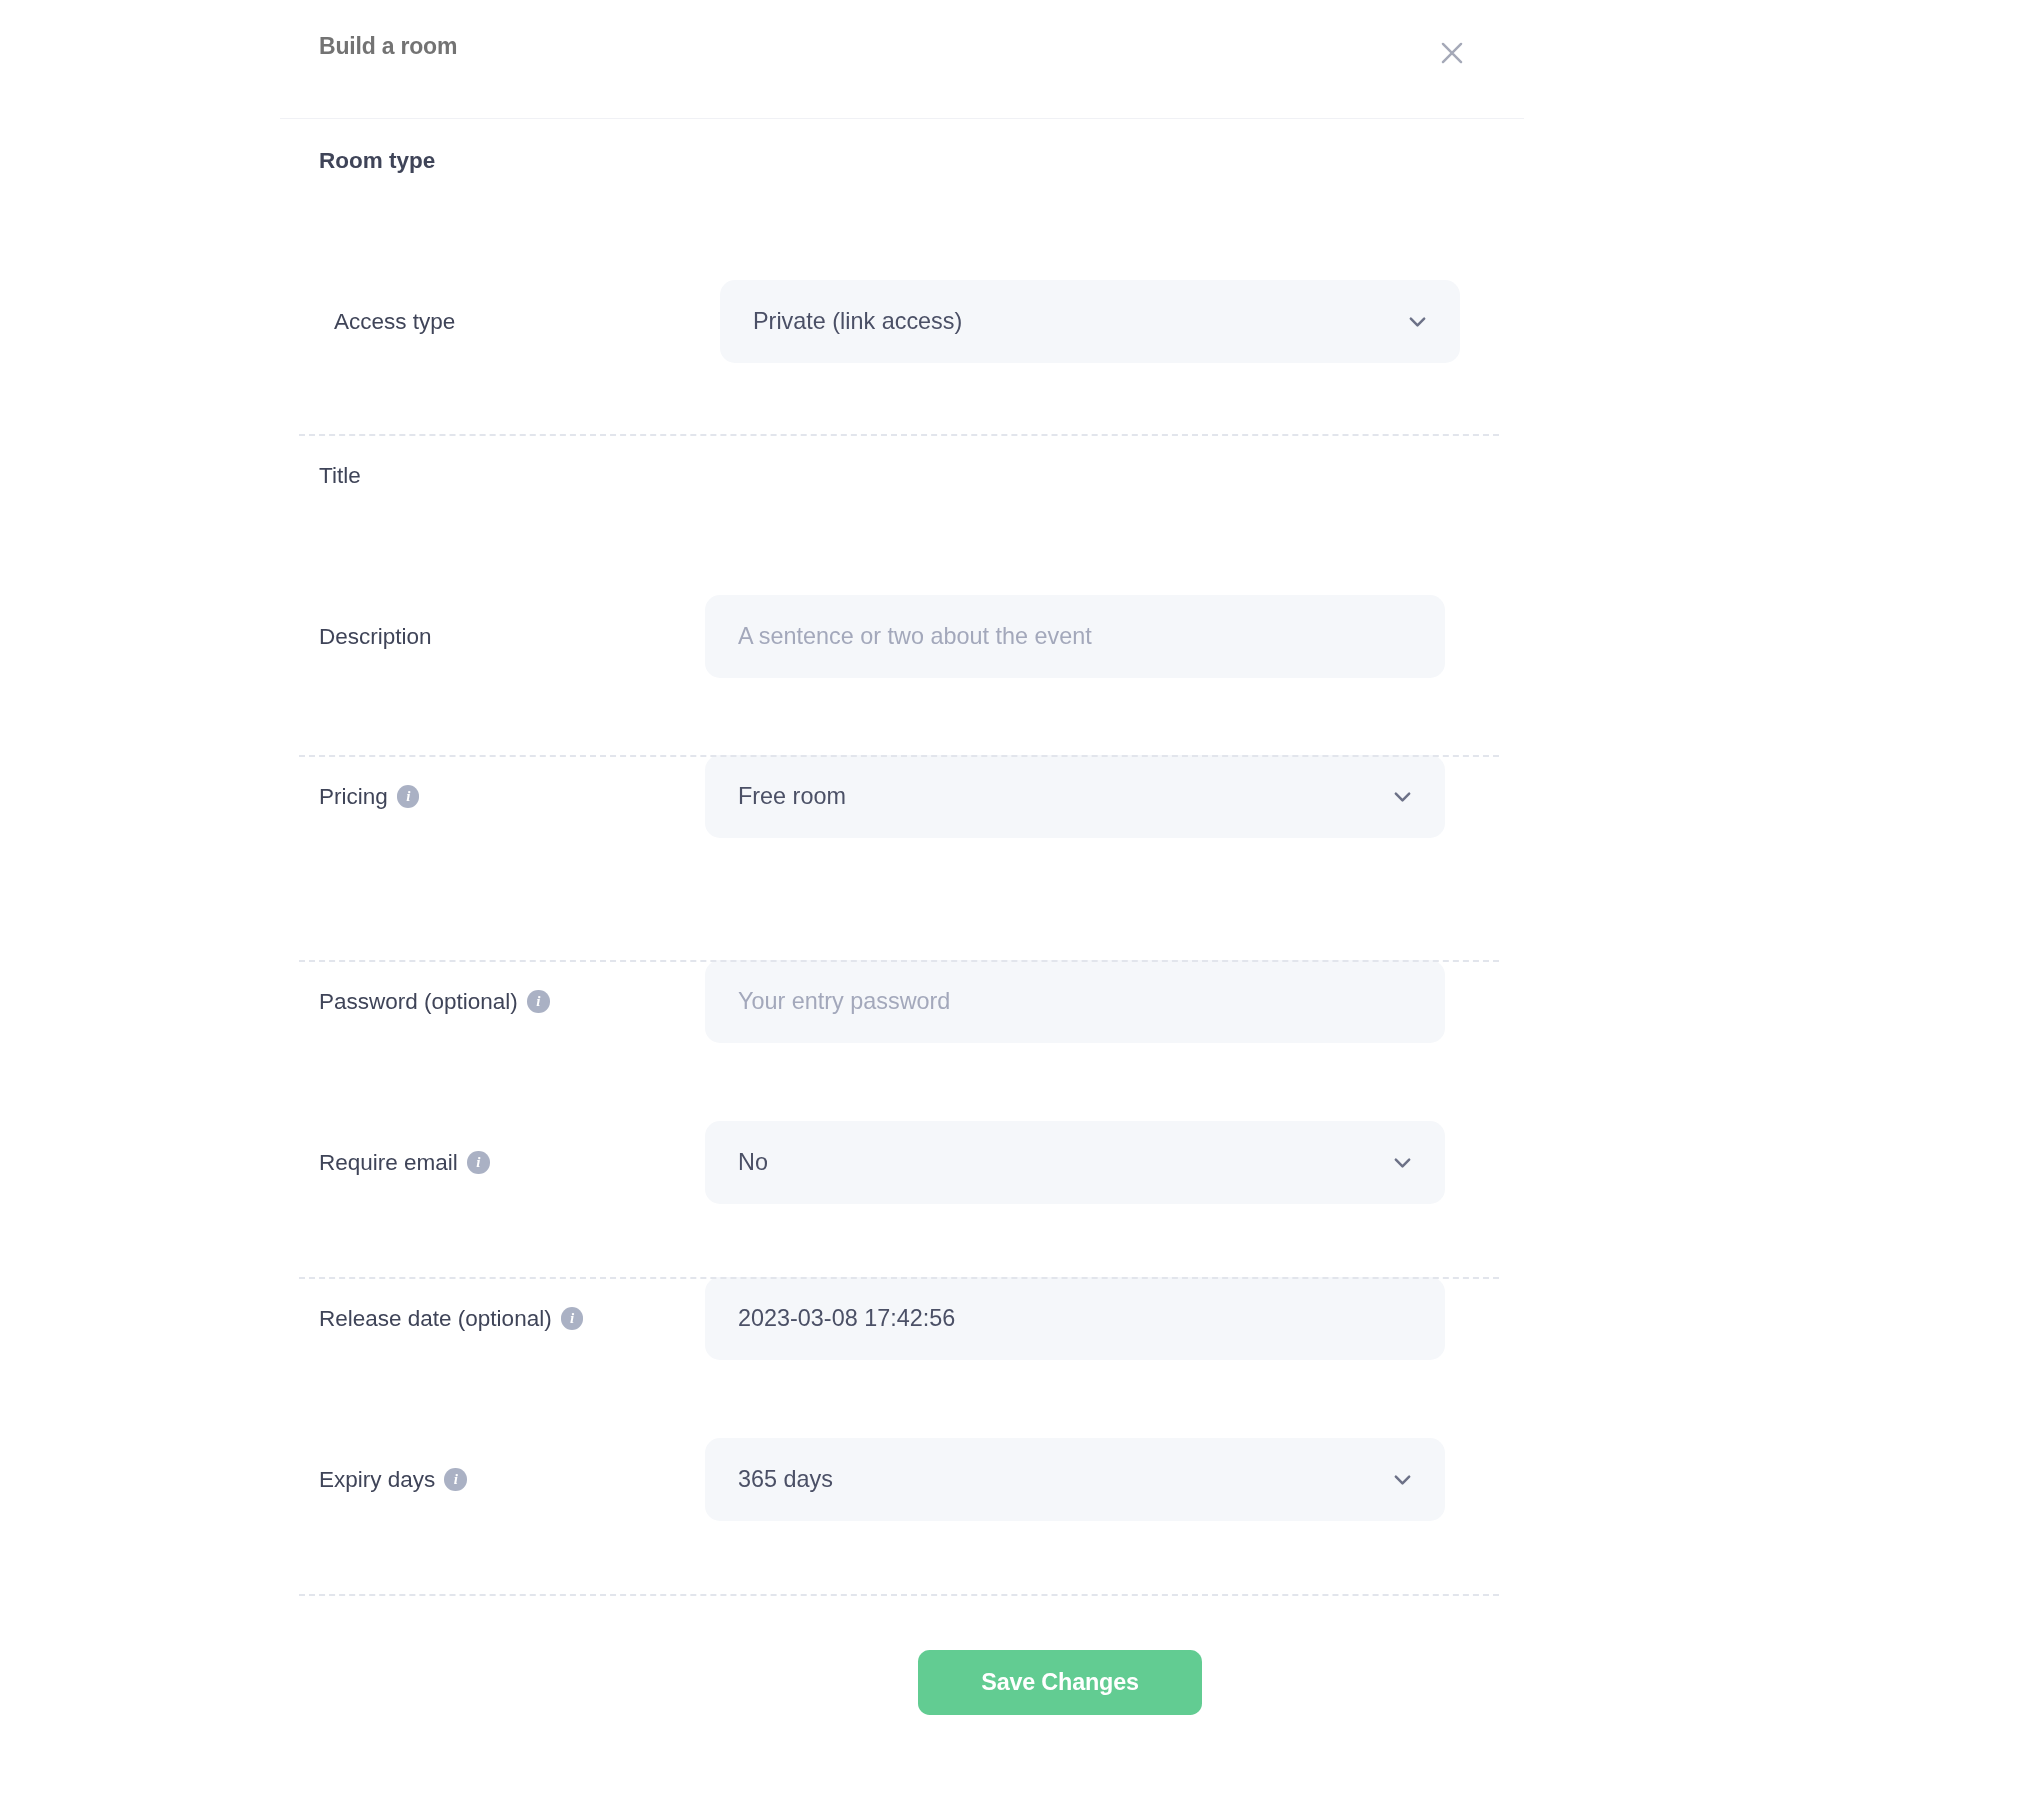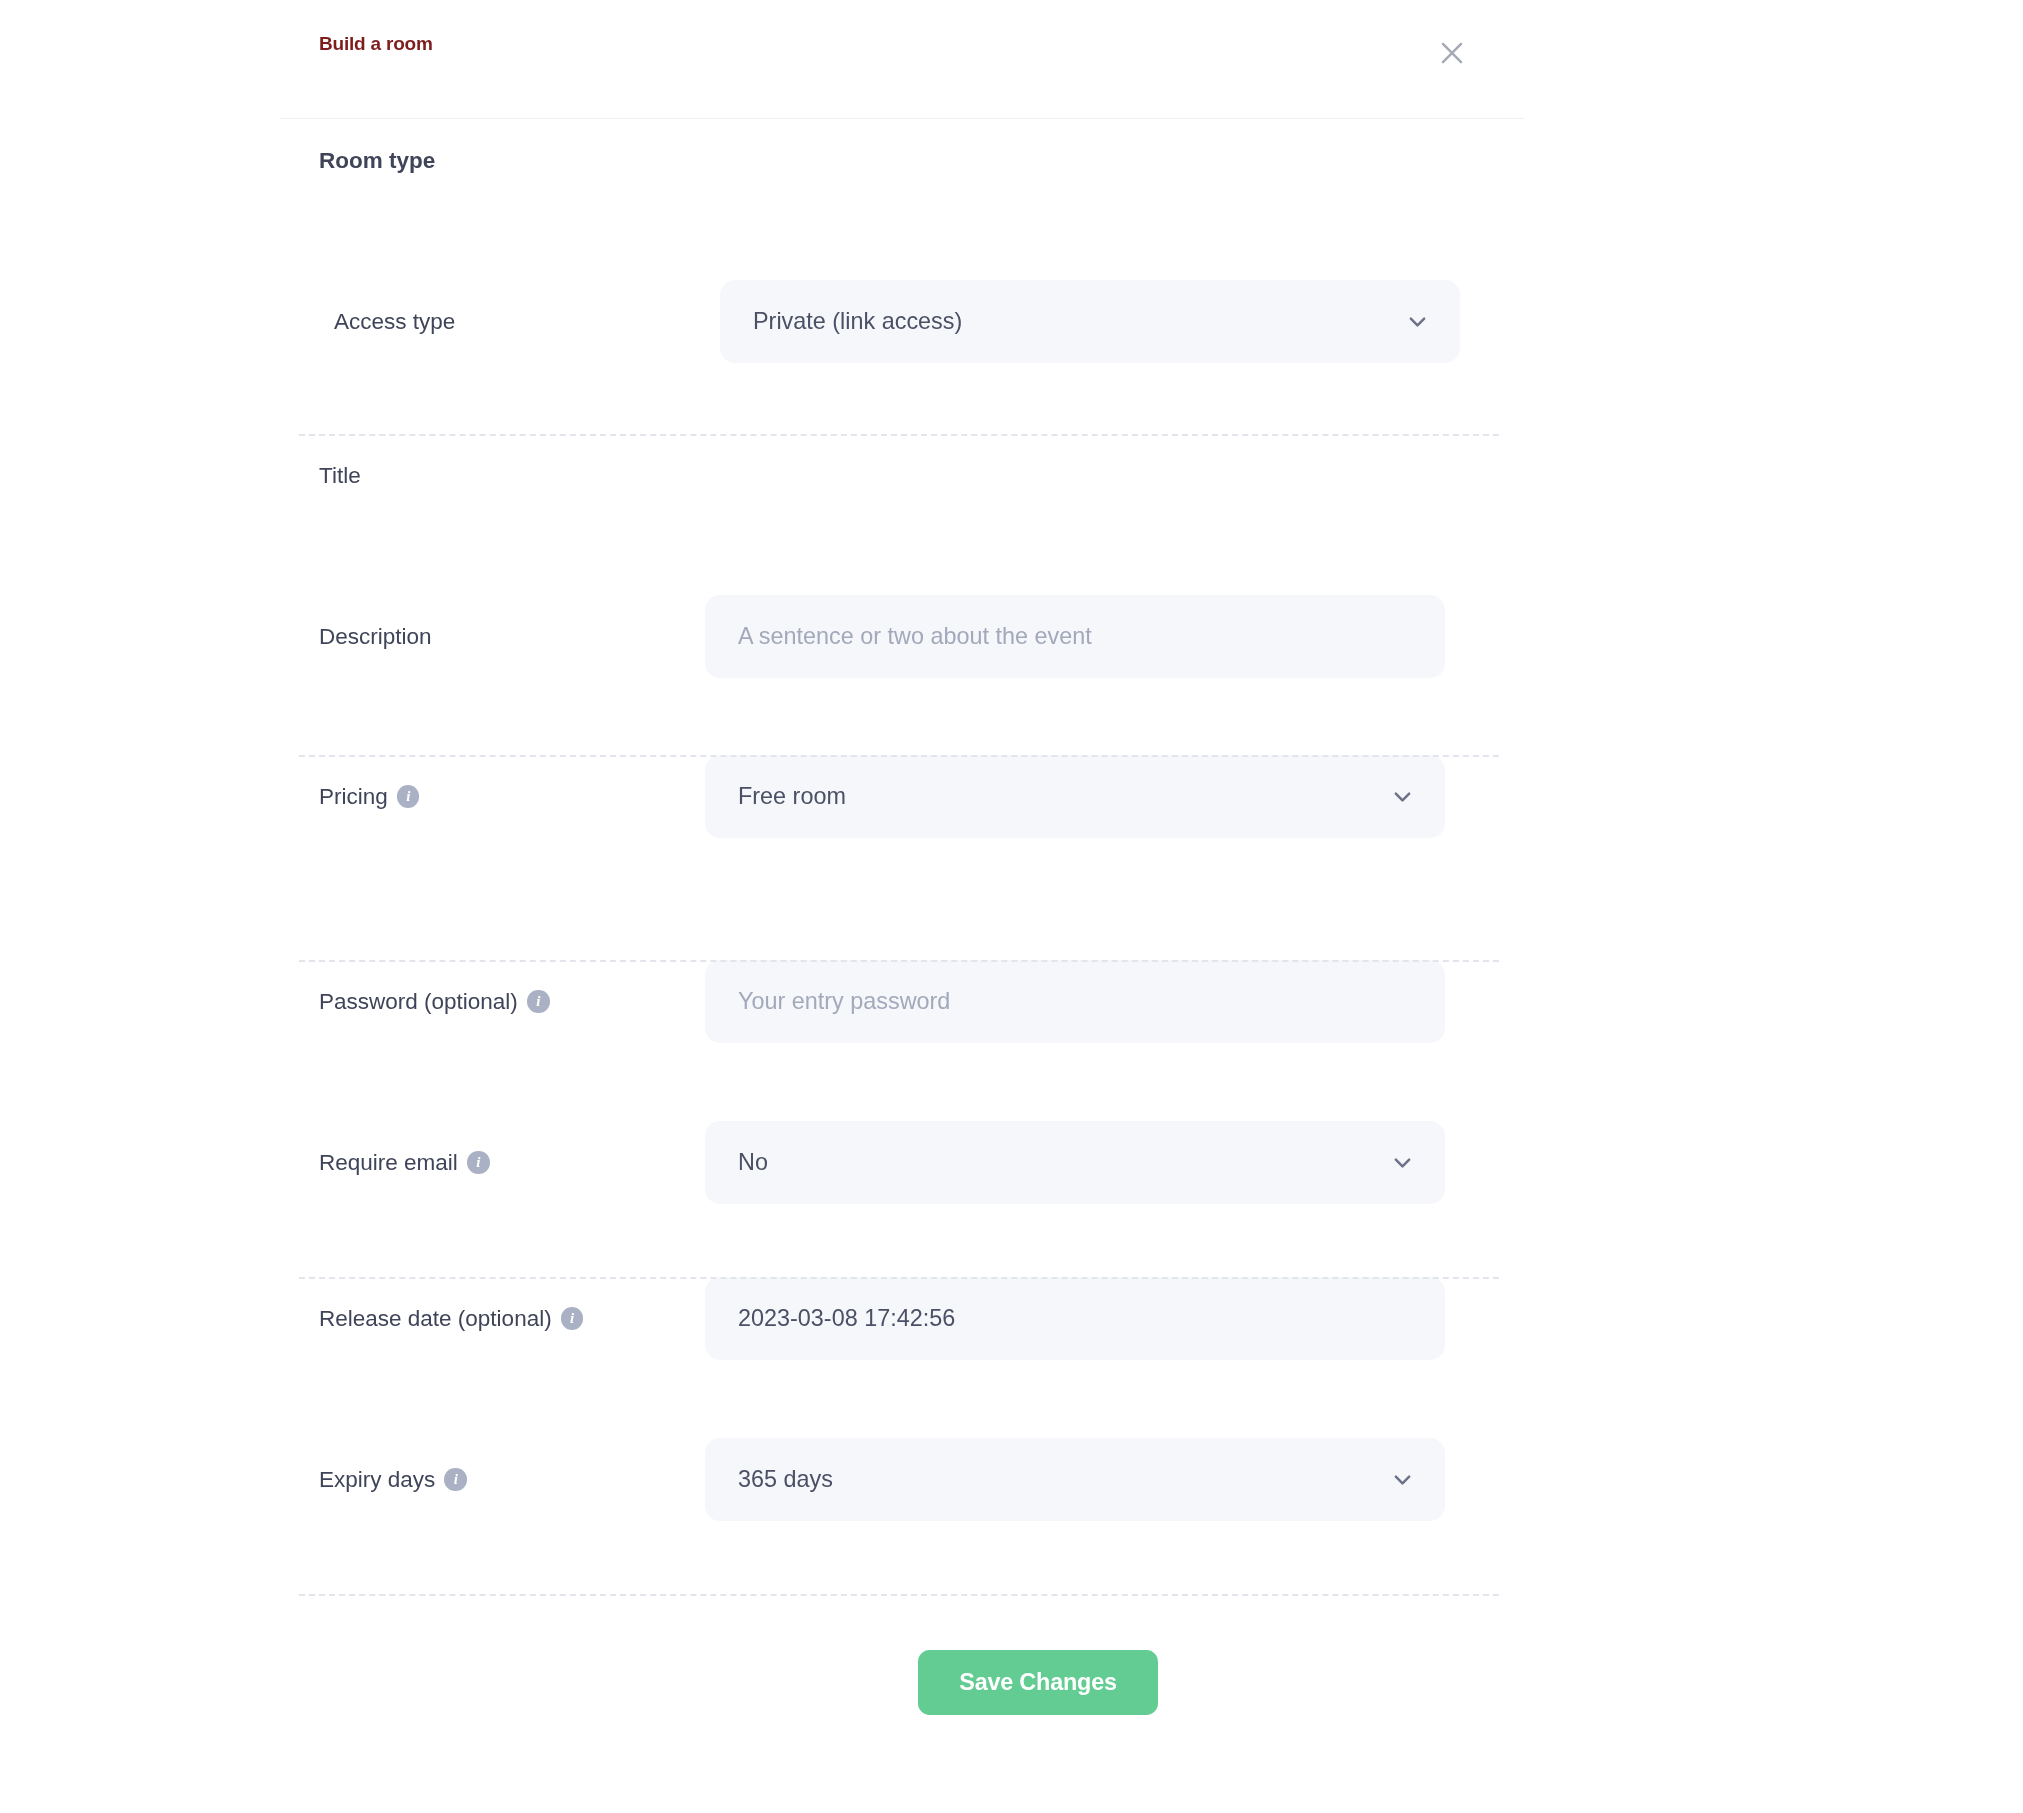--- a/index.html
+++ b/index.html
@@ -31,23 +31,23 @@
     top: 0;
     width: 1244px;
     height: 119px;
     border-bottom: 1.7px solid #f0f1f5;
     box-sizing: border-box;
   }
   .modal-title {
     position: absolute;
     left: 39px;
     top: 33px;
-    font-size: 19px;
+    font-size: 23px;
     font-weight: bold;
-    color: #7f1d1d;
+    color: #737373;
     letter-spacing: -0.2px;
     white-space: nowrap;
     text-align: right;
   }
   .close-button {
     position: absolute;
     left: 1152px;
     top: 33px;
     width: 40px;
     height: 40px;
@@ -156,21 +156,21 @@
     justify-content: center;
     cursor: pointer;
   }
   .chevron svg { display: block; }
 
   
   .save-button {
     position: absolute;
     left: 918px;
     top: 1650px;
-    width: 240px;
+    width: 284px;
     height: 65px;
     border: none;
     border-radius: 11.7px;
     background: #62cc92;
     color: #ffffff;
     font-family: "Liberation Sans", sans-serif;
     font-size: 23.4px;
     font-weight: bold;
     letter-spacing: -0.2px;
     cursor: pointer;

